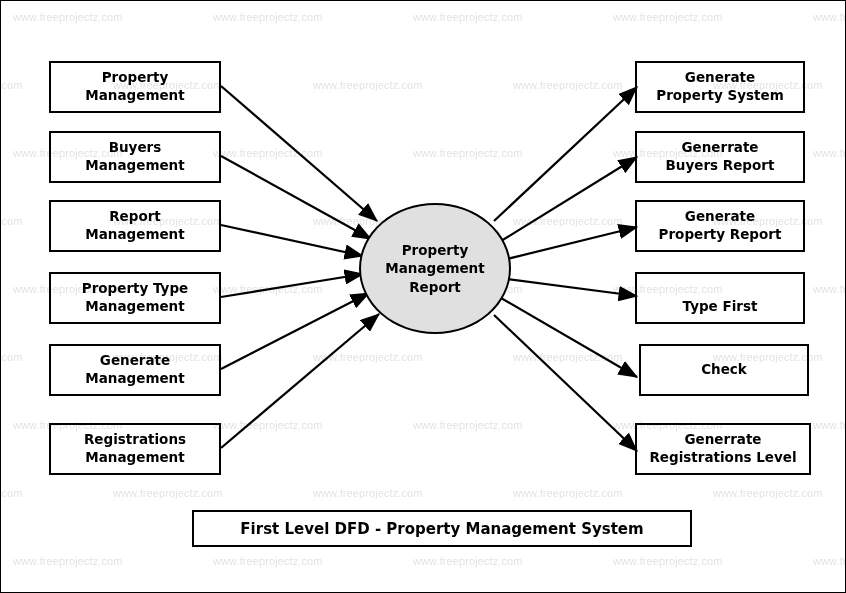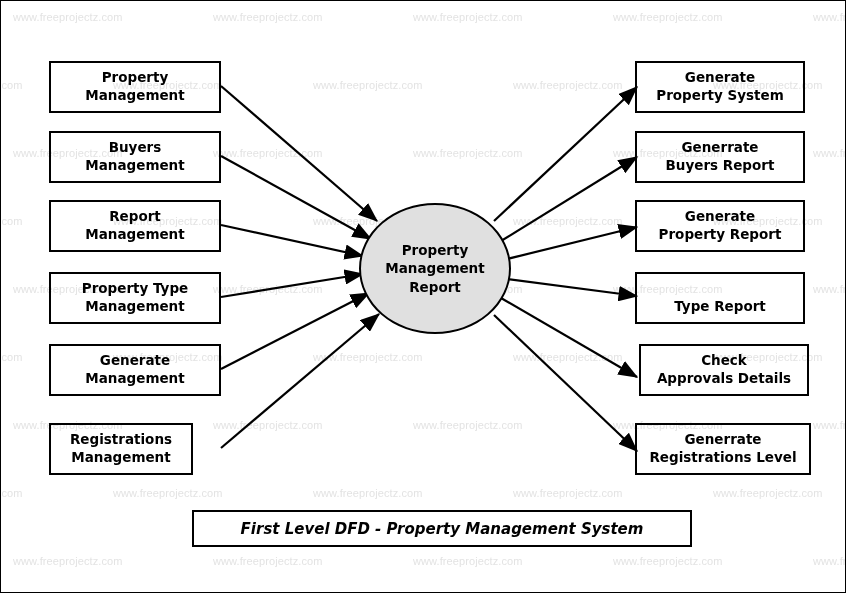--- a/index.html
+++ b/index.html
@@ -98,21 +98,20 @@
     align-items: center;
     justify-content: center;
     z-index: 3;
   }
   #caption .label {
     font-family: "DejaVu Sans", "Liberation Sans", sans-serif;
     font-weight: bold;
     font-size: 15px;
     color: #000000;
     white-space: nowrap;
-    font-style: italic;
   }
 </style>
 </head>
 <body>
 
 <div id="canvas">
 
   <div id="watermarks">
       <span class="wm" style="left: 12px; top: 10px; color: rgb(227, 227, 227);">www.freeprojectz.com</span>
       <span class="wm" style="left: 212px; top: 10px; color: rgb(227, 227, 227);">www.freeprojectz.com</span>
@@ -215,21 +214,21 @@
     </div>
   </div>
 
   <div class="node" id="in-4" style="left:48px;  top:343px; width:172px; height:52px;">
     <div class="label">
       <span>Generate</span><br>
       <span>Management</span>
     </div>
   </div>
 
-  <div class="node" id="in-5" style="left:48px;  top:422px; width:144px; height:52px;">
+  <div class="node" id="in-5" style="left:48px;  top:422px; width:172px; height:52px;">
     <div class="label">
       <span>Registrations</span><br>
       <span>Management</span>
     </div>
   </div>
 
   <div id="process">
     <div class="label">
       <span>Property</span><br>
       <span>Management</span><br>
@@ -254,28 +253,27 @@
   <div class="node" id="out-2" style="left:634px; top:199px; width:170px; height:52px;">
     <div class="label">
       <span>Generate</span><br>
       <span>Property Report</span>
     </div>
   </div>
 
   <div class="node" id="out-3" style="left:634px; top:271px; width:170px; height:52px;">
     <div class="label">
       <br>
-      <span>Type Report</span>
+      <span>Type First</span>
     </div>
   </div>
 
   <div class="node" id="out-4" style="left:638px; top:343px; width:170px; height:52px;">
     <div class="label">
       <span>Check</span><br>
-      <span>Approvals Details</span>
     </div>
   </div>
 
   <div class="node" id="out-5" style="left:634px; top:422px; width:176px; height:52px;">
     <div class="label">
       <span>Generrate</span><br>
       <span>Registrations Level</span>
     </div>
   </div>
 

